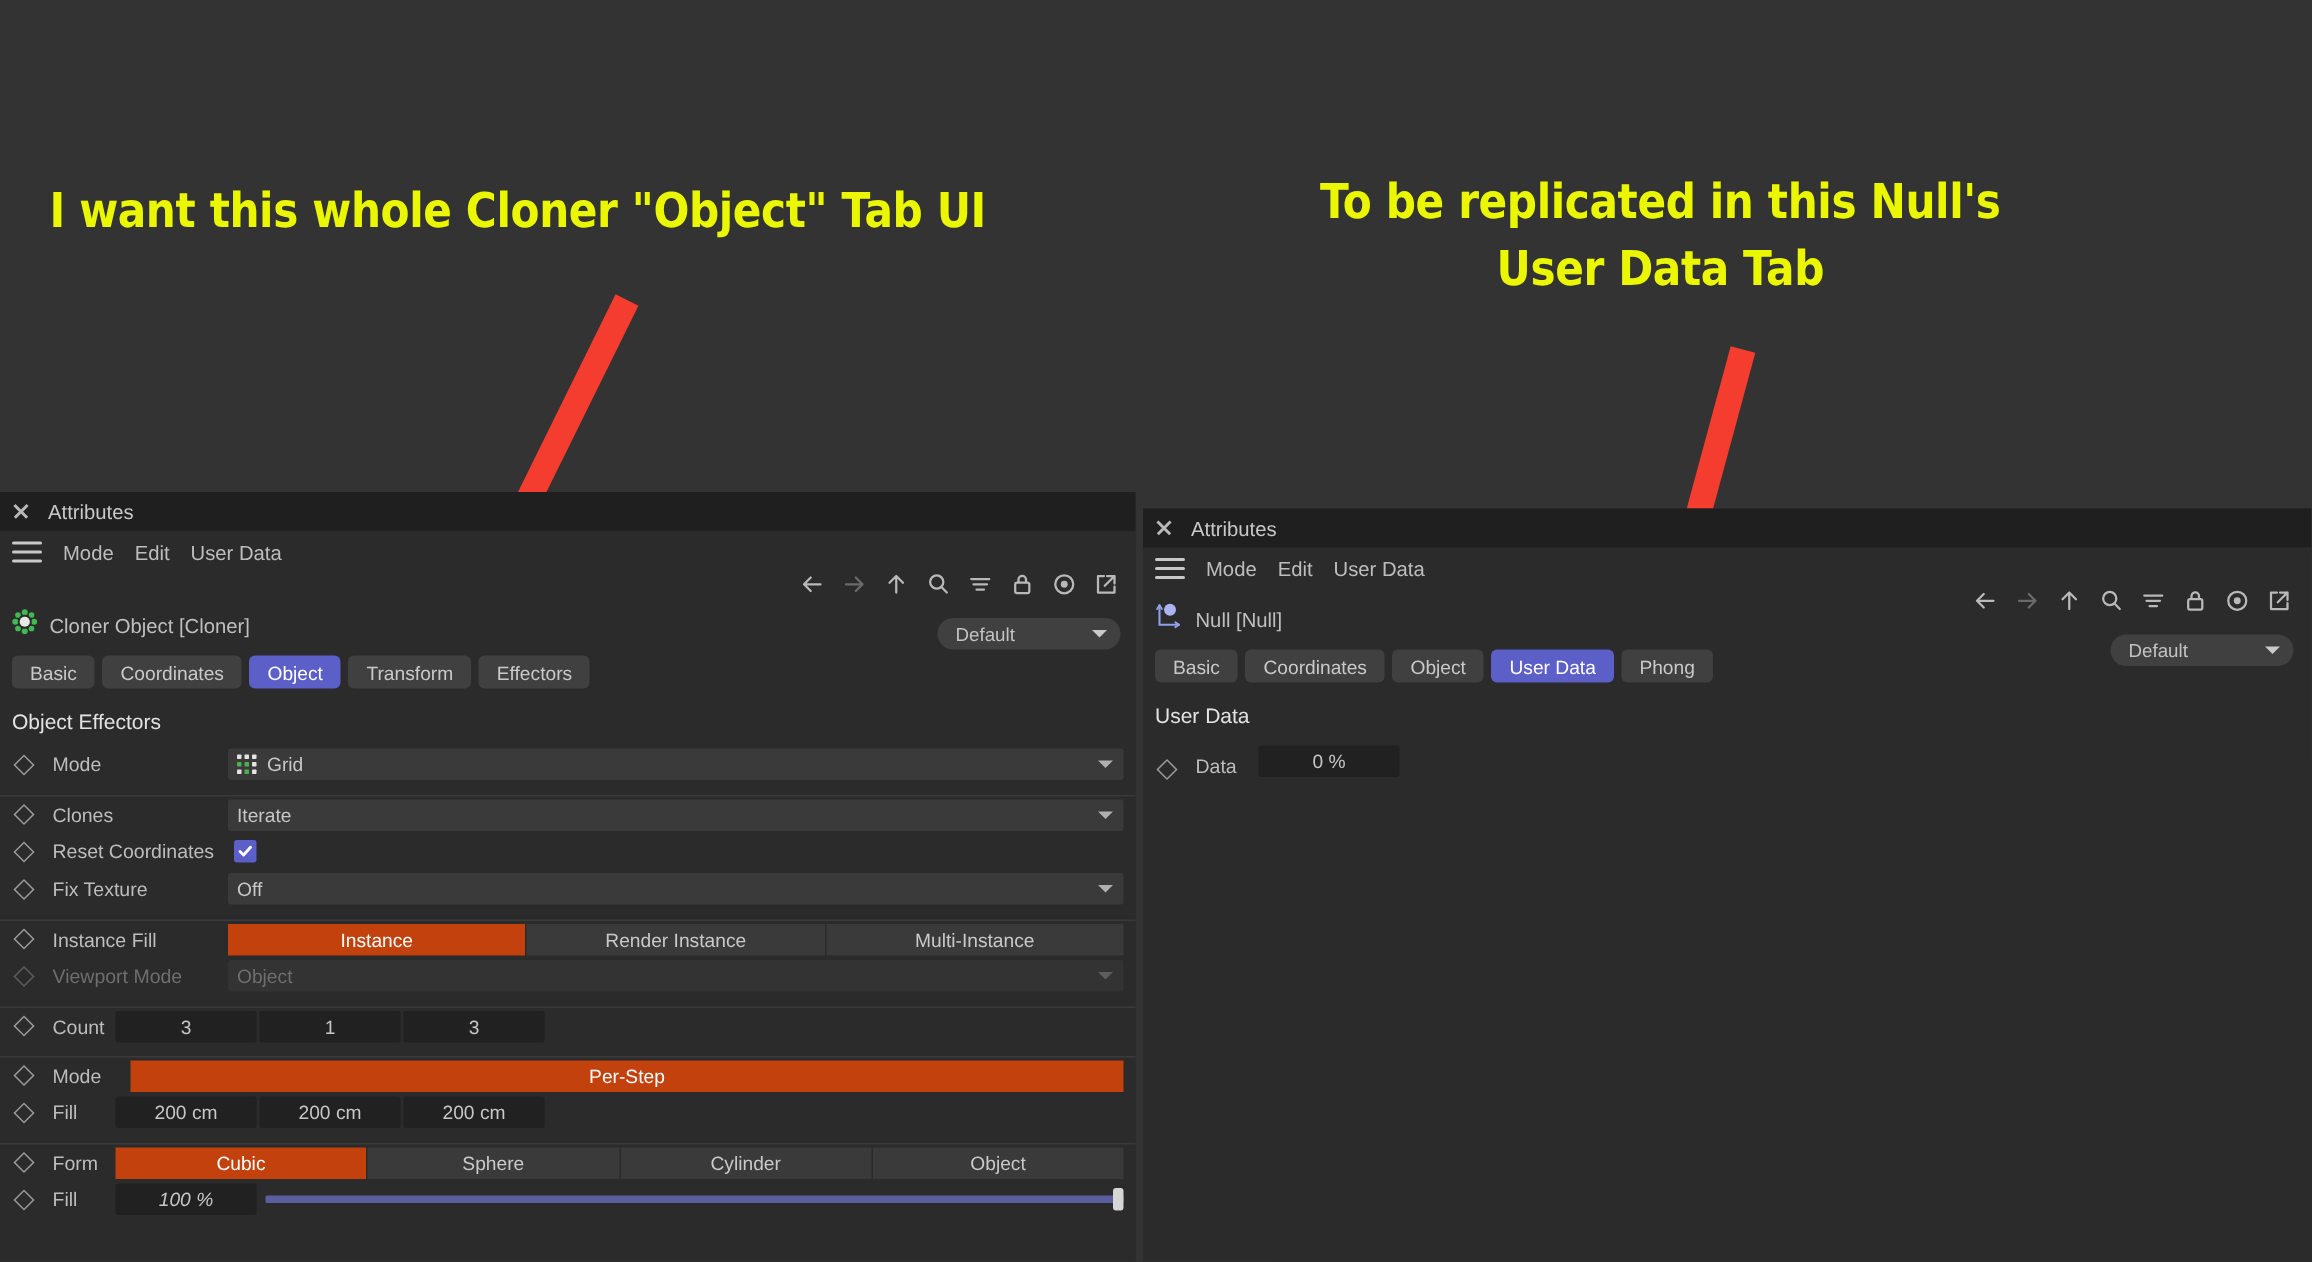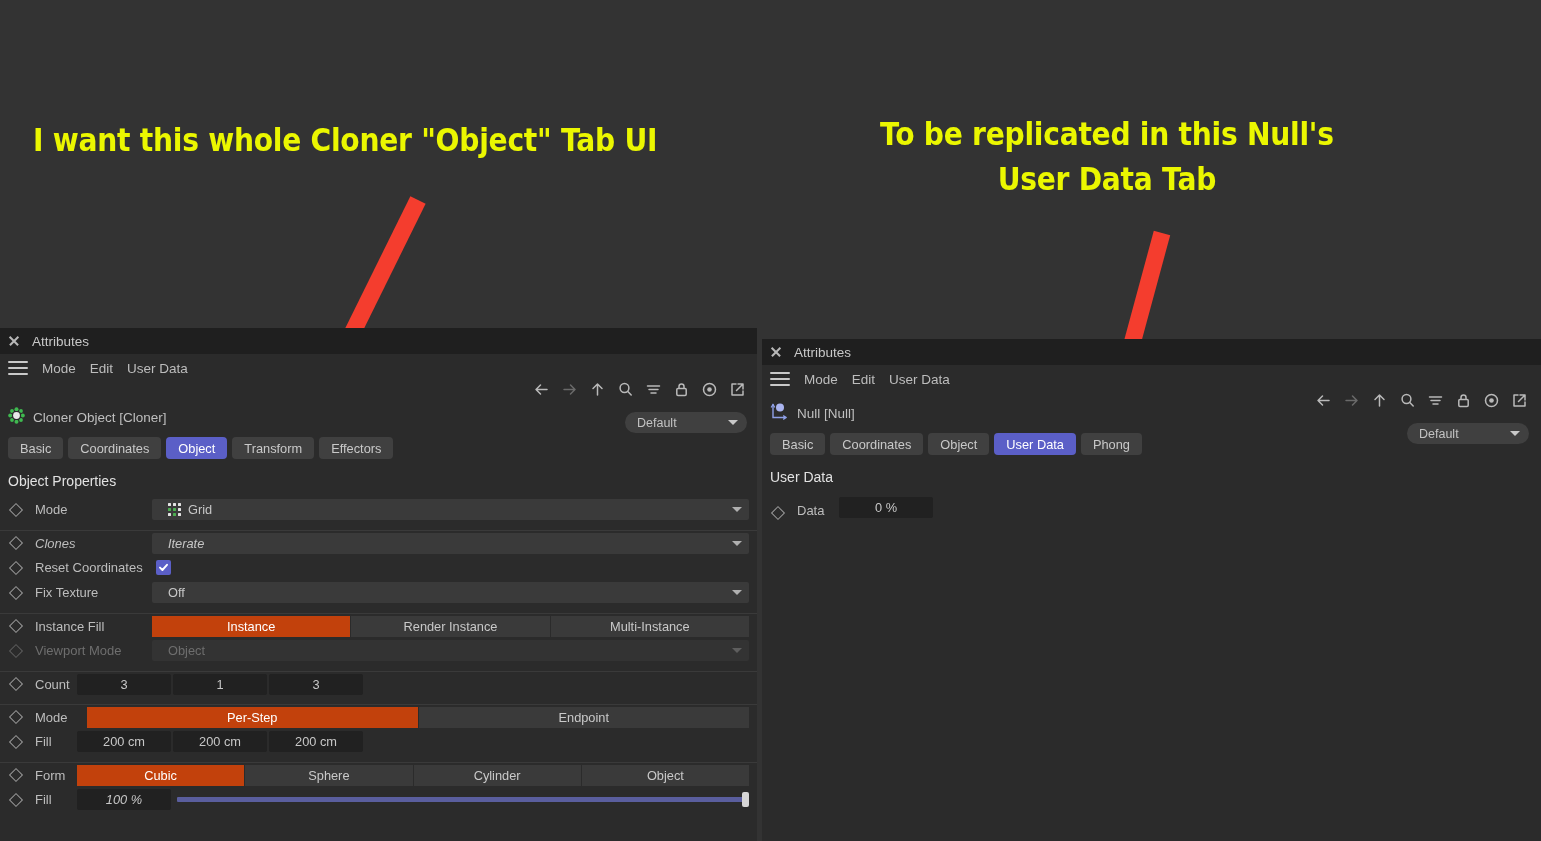--- a/index.html
+++ b/index.html
@@ -97,21 +97,21 @@
   }
   .diamond.dim { border-color: #5c5c5c; }
   .plabel { color: #bdbdbd; font-size: 13px; margin-left: 14px; flex: 0 0 auto; }
   .plabel.dim { color: #6e6e6e; }
 
   .fields { position: absolute; left: 152px; right: 8px; display: flex; gap: 2px; }
 
   
   .dropdown {
     flex: 1; height: 21px; background: #3a3a3a; border-radius: 2px;
-    display: flex; align-items: center; padding: 0 16px; cursor: pointer;
+    display: flex; align-items: center; padding: 0 6px; cursor: pointer;
     position: relative;
   }
   .dropdown.dim { background: #333333; }
   .dd-text { color: #c7c7c7; font-size: 12.8px; }
   .dd-text.dim { color: #6e6e6e; }
   .dd-caret {
     position: absolute; right: 7px; width: 0; height: 0;
     border-left: 5px solid transparent; border-right: 5px solid transparent;
     border-top: 5px solid #b0b0b0;
   }
@@ -269,21 +269,21 @@
       </div>
 
       <div class="tabs" style="margin-top:6px;">
         <div class="tab">Basic</div>
         <div class="tab">Coordinates</div>
         <div class="tab active">Object</div>
         <div class="tab">Transform</div>
         <div class="tab">Effectors</div>
       </div>
 
-      <div class="section-head" style="margin-top:13px;">Object Properties</div>
+      <div class="section-head" style="margin-top:13px;">Object Effectors</div>
 
       <div class="prow" style="margin-top:8px;">
         <span class="diamond"></span>
         <span class="plabel">Mode</span>
         <span class="fields">
           <span class="dropdown">
             <span class="gridicon">
               <i></i>
                 <i></i>
                 <i></i>
@@ -293,21 +293,21 @@
                 <i></i>
                 <i class="g"></i>
                 <i></i>
             </span>
             <span class="dd-text">Grid</span>
             <span class="dd-caret"></span>
           </span>
         </span>
       </div>
 
-      <div class="prow sep" style="margin-top:8px;font-style:italic;">
+      <div class="prow sep" style="margin-top:8px;">
         <span class="diamond"></span>
         <span class="plabel">Clones</span>
         <span class="fields">
           <span class="dropdown">
             <span class="dd-text">Iterate</span>
             <span class="dd-caret"></span>
           </span>
         </span>
       </div>
 
@@ -366,21 +366,20 @@
           <span class="numfield">3</span>
         </span>
       </div>
 
       <div class="prow sep" style="margin-top:8px;">
         <span class="diamond"></span>
         <span class="plabel">Mode</span>
         <span class="fields" style="left:77px;margin-left:10px;">
           <span class="segbar">
             <span class="seg on">Per-Step</span>
-            <span class="seg">Endpoint</span>
           </span>
         </span>
       </div>
 
       <div class="prow">
         <span class="diamond"></span>
         <span class="plabel">Fill</span>
         <span class="fields" style="left:77px;">
           <span class="numfield">200 cm</span>
           <span class="numfield">200 cm</span>

